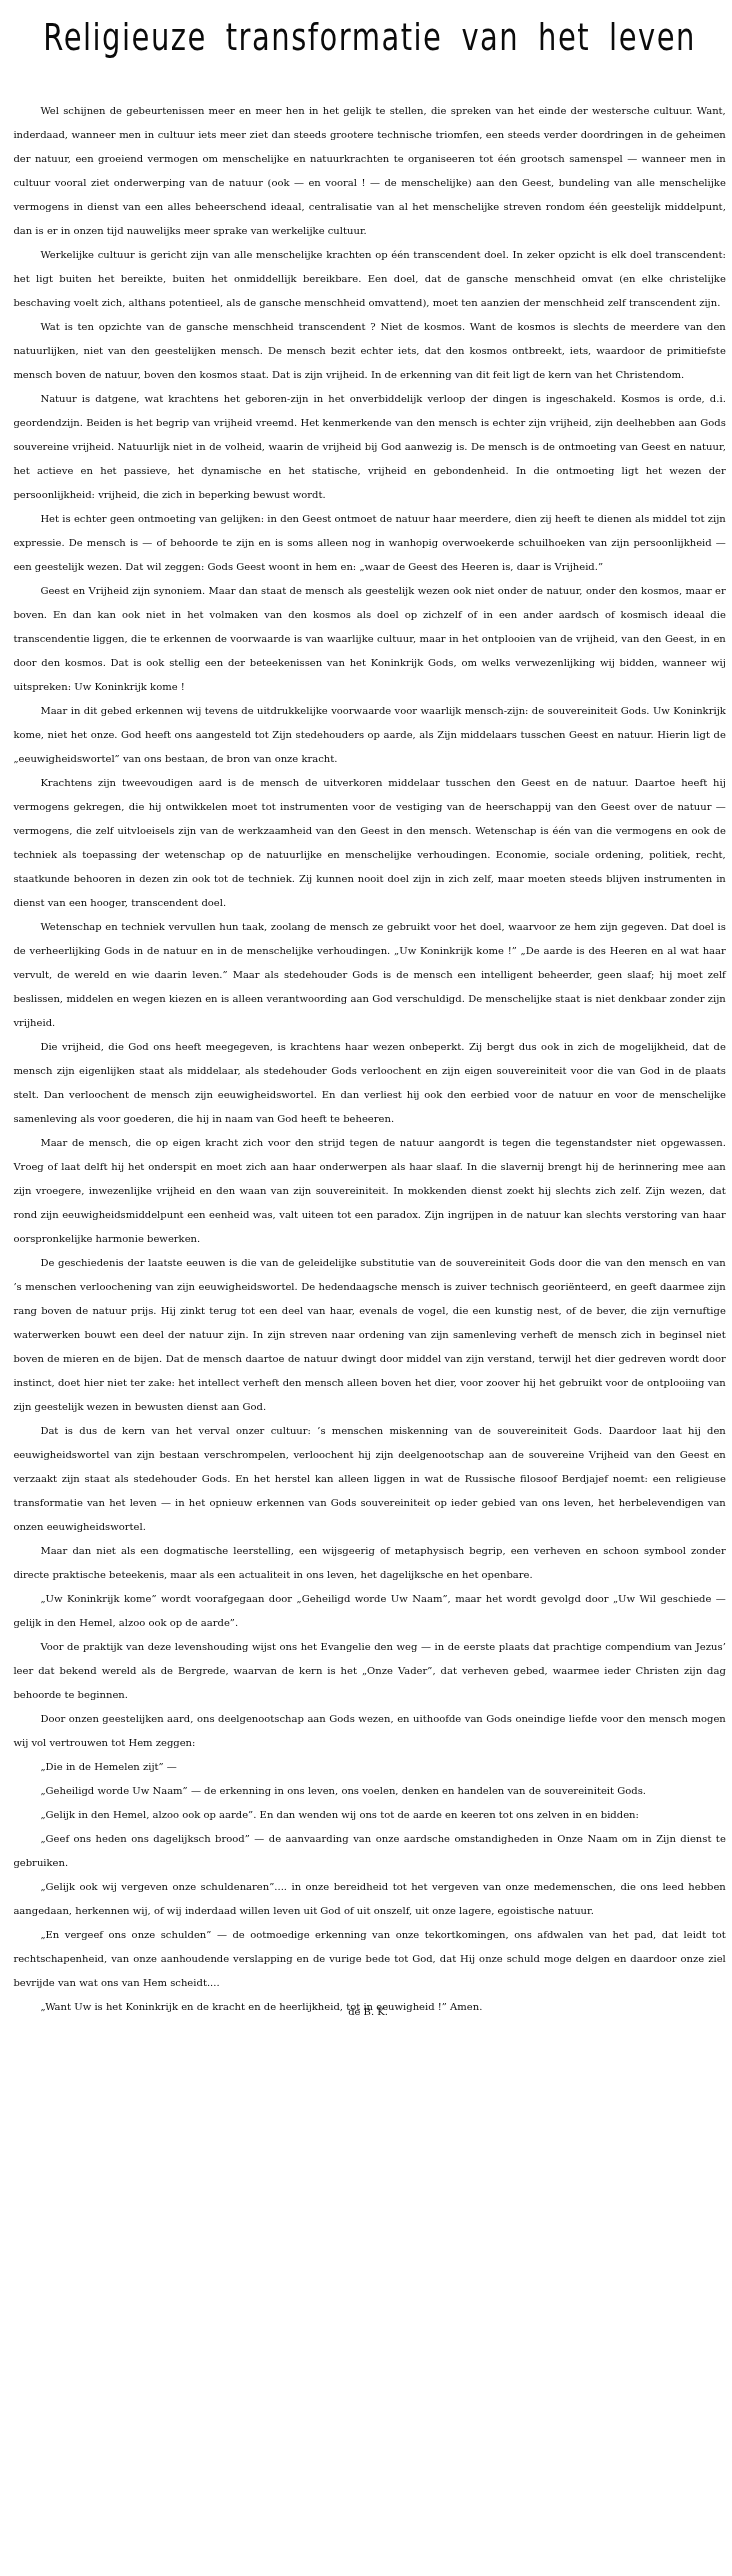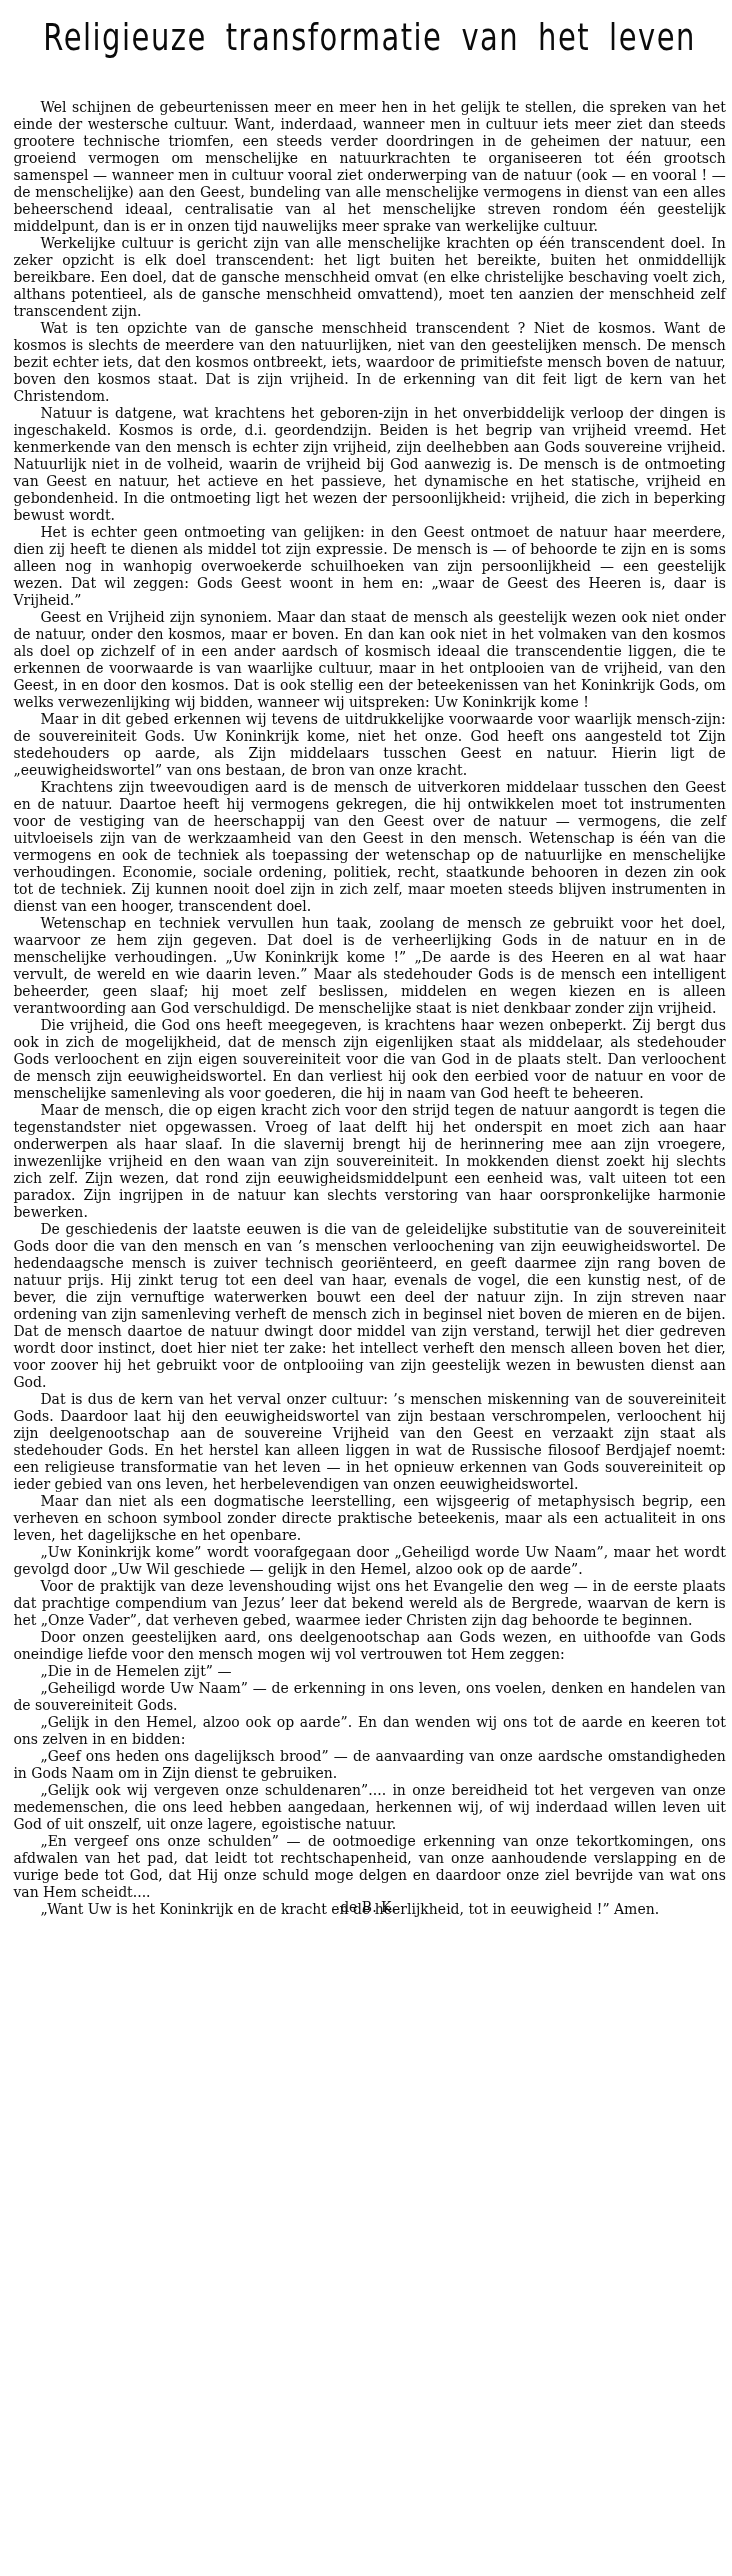--- a/index.html
+++ b/index.html
@@ -30,22 +30,22 @@
     text-align: center;
     color: #0b0b0b;
     margin: 8.2px 0 5.2px 0;
     transform: scaleY(1.28);
     transform-origin: center top;
   }
   .title-gap {
     height: 44px;
   }
   .article-body {
-    font-size: 14px;
-    line-height: 17px;
+    font-size: 10px;
+    line-height: 24px;
     text-align: justify;
     text-justify: inter-word;
   }
   .para {
     margin: 0;
     text-indent: 27px;
   }
   .closing-wrap {
     position: relative;
   }
@@ -78,21 +78,21 @@
     <p class="para">Maar de mensch, die op eigen kracht zich voor den strijd tegen de natuur aangordt is tegen die tegenstandster niet opgewassen. Vroeg of laat delft hij het onderspit en moet zich aan haar onderwerpen als haar slaaf. In die slavernij brengt hij de herinnering mee aan zijn vroegere, inwezenlijke vrijheid en den waan van zijn souvereiniteit. In mokkenden dienst zoekt hij slechts zich zelf. Zijn wezen, dat rond zijn eeuwigheidsmiddelpunt een eenheid was, valt uiteen tot een paradox. Zijn ingrijpen in de natuur kan slechts verstoring van haar oorspronkelijke harmonie bewerken.</p>
     <p class="para">De geschiedenis der laatste eeuwen is die van de geleidelijke substitutie van de souvereiniteit Gods door die van den mensch en van ’s menschen verloochening van zijn eeuwigheidswortel. De hedendaagsche mensch is zuiver technisch georiënteerd, en geeft daarmee zijn rang boven de natuur prijs. Hij zinkt terug tot een deel van haar, evenals de vogel, die een kunstig nest, of de bever, die zijn vernuftige waterwerken bouwt een deel der natuur zijn. In zijn streven naar ordening van zijn samenleving verheft de mensch zich in beginsel niet boven de mieren en de bijen. Dat de mensch daartoe de natuur dwingt door middel van zijn verstand, terwijl het dier gedreven wordt door instinct, doet hier niet ter zake: het intellect verheft den mensch alleen boven het dier, voor zoover hij het gebruikt voor de ontplooiing van zijn geestelijk wezen in bewusten dienst aan God.</p>
     <p class="para">Dat is dus de kern van het verval onzer cultuur: ’s menschen miskenning van de souvereiniteit Gods. Daardoor laat hij den eeuwigheidswortel van zijn bestaan verschrompelen, verloochent hij zijn deelgenootschap aan de souvereine Vrijheid van den Geest en verzaakt zijn staat als stedehouder Gods. En het herstel kan alleen liggen in wat de Russische filosoof Berdjajef noemt: een religieuse transformatie van het leven — in het opnieuw erkennen van Gods souvereiniteit op ieder gebied van ons leven, het herbelevendigen van onzen eeuwigheidswortel.</p>
     <p class="para">Maar dan niet als een dogmatische leerstelling, een wijsgeerig of metaphysisch begrip, een verheven en schoon symbool zonder directe praktische beteekenis, maar als een actualiteit in ons leven, het dagelijksche en het openbare.</p>
     <p class="para">„Uw Koninkrijk kome” wordt voorafgegaan door „Geheiligd worde Uw Naam”, maar het wordt gevolgd door „Uw Wil geschiede — gelijk in den Hemel, alzoo ook op de aarde”.</p>
     <p class="para">Voor de praktijk van deze levenshouding wijst ons het Evangelie den weg — in de eerste plaats dat prachtige compendium van Jezus’ leer dat bekend wereld als de Bergrede, waarvan de kern is het „Onze Vader”, dat verheven gebed, waarmee ieder Christen zijn dag behoorde te beginnen.</p>
     <p class="para">Door onzen geestelijken aard, ons deelgenootschap aan Gods wezen, en uithoofde van Gods oneindige liefde voor den mensch mogen wij vol vertrouwen tot Hem zeggen:</p>
     <p class="para">„Die in de Hemelen zijt” —</p>
     <p class="para">„Geheiligd worde Uw Naam” — de erkenning in ons leven, ons voelen, denken en handelen van de souvereiniteit Gods.</p>
     <p class="para">„Gelijk in den Hemel, alzoo ook op aarde”. En dan wenden wij ons tot de aarde en keeren tot ons zelven in en bidden:</p>
-    <p class="para">„Geef ons heden ons dagelijksch brood” — de aanvaarding van onze aardsche omstandigheden in Gods Naam om in Zijn dienst te gebruiken.</p>
+    <p class="para">„Geef ons heden ons dagelijksch brood” — de aanvaarding van onze aardsche omstandigheden in Onze Naam om in Zijn dienst te gebruiken.</p>
     <p class="para">„Gelijk ook wij vergeven onze schuldenaren”.... in onze bereidheid tot het vergeven van onze medemenschen, die ons leed hebben aangedaan, herkennen wij, of wij inderdaad willen leven uit God of uit onszelf, uit onze lagere, egoistische natuur.</p>
     <p class="para">„En vergeef ons onze schulden” — de ootmoedige erkenning van onze tekortkomingen, ons afdwalen van het pad, dat leidt tot rechtschapenheid, van onze aanhoudende verslapping en de vurige bede tot God, dat Hij onze schuld moge delgen en daardoor onze ziel bevrijde van wat ons van Hem scheidt....</p>
 
     <div class="closing-wrap">
       <p class="para">„Want Uw is het Koninkrijk en de kracht en de heerlijkheid, tot in eeuwigheid !” Amen.</p>
       <p class="para sig-row">de B. K.</p>
     </div>
   </div>
 
 </div>

